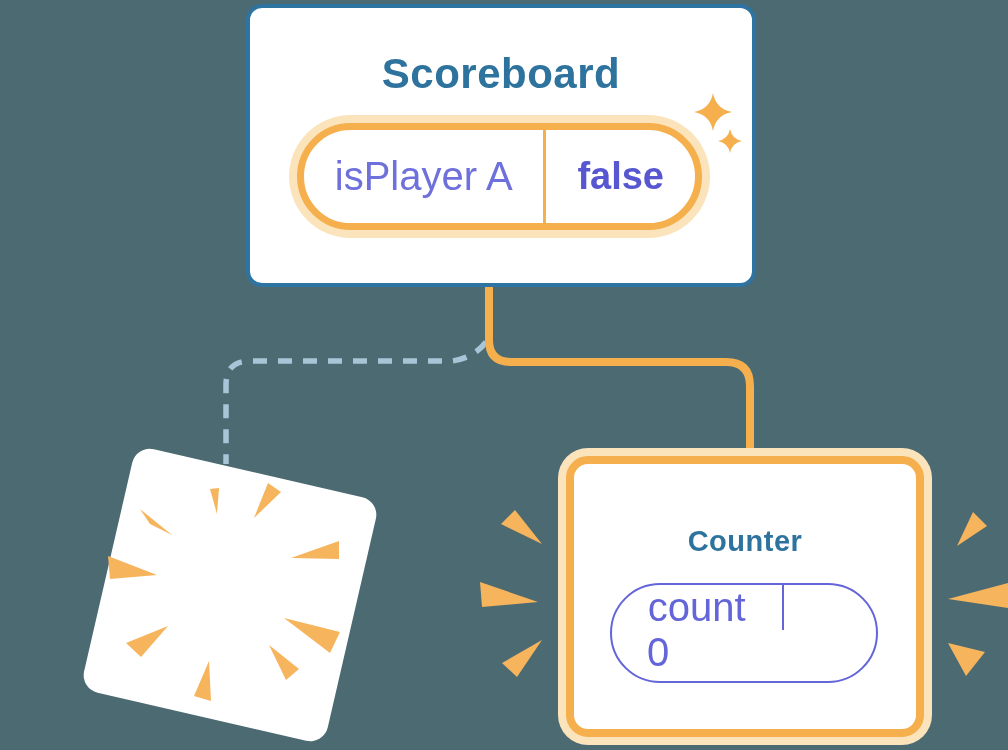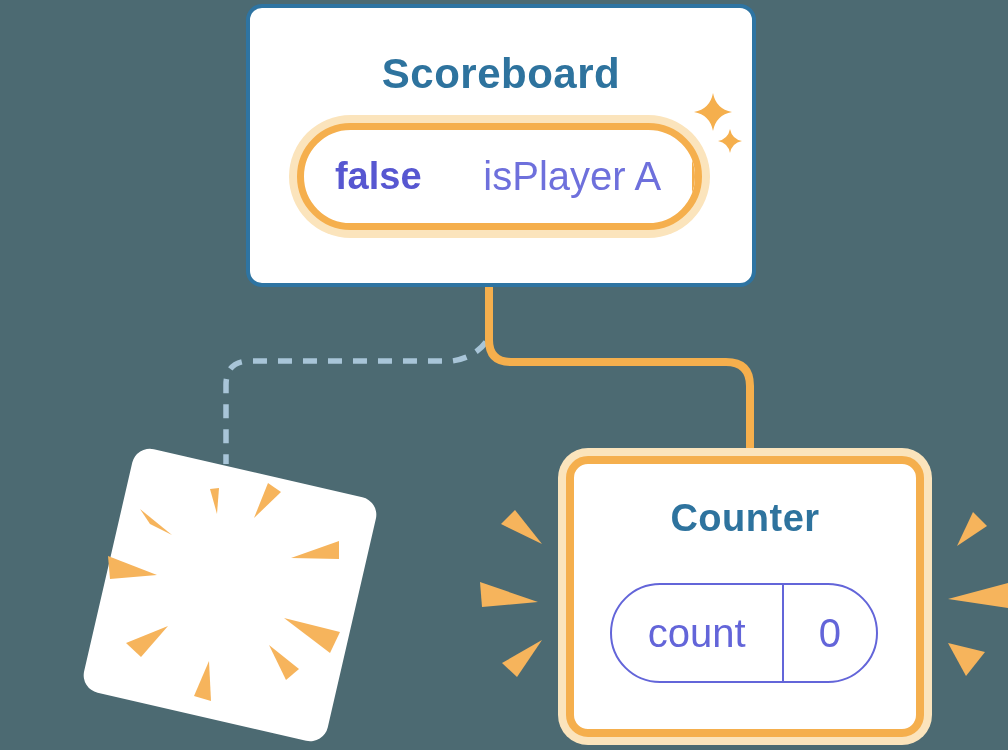--- a/index.html
+++ b/index.html
@@ -29,37 +29,38 @@
   .counter-card{
     left:566px;top:456px;width:358px;height:281px;
     border:8px solid var(--state-orange);border-radius:22px;
     box-shadow:0 0 0 8px var(--state-glow);
   }
   .card-title{
     position:absolute;left:0;right:0;text-align:center;
     color:var(--title-blue);font-weight:600;letter-spacing:.5px;
   }
   .scoreboard-card .card-title{top:42px;font-size:42px;}
-  .counter-card .card-title{top:33px;font-size:38px;}
+  .counter-card .card-title{top:61px;font-size:29px;}
 
   .state-pill{position:absolute;display:flex;overflow:hidden;border-radius:999px;background:#fff;}
   .pill-section{display:flex;align-items:center;justify-content:center;}
 
   .orange-pill{
     left:47px;top:115px;width:405px;height:107px;
     border:7px solid var(--state-orange);
     box-shadow:0 0 0 8px var(--state-glow);
   }
   .orange-pill .pill-label{width:62%;border-right:3px solid var(--state-orange);
     color:var(--purple-label);font-size:40px;}
   .orange-pill .pill-value{width:38%;color:var(--purple-value);font-size:38px;font-weight:700;}
 
   .purple-pill{
     left:36px;top:119px;width:268px;height:100px;
     border:2.5px solid var(--purple-pill);
+    flex-direction:column;
   }
   .purple-pill .pill-label{width:65%;border-right:2.5px solid var(--purple-pill);
     color:var(--purple-pill);font-size:40px;}
   .purple-pill .pill-value{width:35%;color:var(--purple-pill);font-size:40px;}
 
   .sparkles{position:absolute;left:0;top:0;width:502px;height:275px;pointer-events:none;}
 </style>
 </head>
 <body>
 
@@ -96,22 +97,22 @@
     <g style="fill:var(--ray-orange)">
       <polygon points="973,512 987,526 957,546"></polygon>
       <polygon points="1008,583 1008,608 948,599"></polygon>
       <polygon points="948,643 985,652 966,676"></polygon>
     </g>
   </svg>
 
   <div class="card scoreboard-card">
     <div class="card-title">Scoreboard</div>
     <div class="state-pill orange-pill">
+      <div class="pill-section pill-label">isPlayer A</div>
       <div class="pill-section pill-value">false</div>
-      <div class="pill-section pill-label">isPlayer A</div>
     </div>
     <svg class="sparkles" viewBox="0 0 502 275">
       <g style="fill:var(--state-orange)">
         <path d="M 463 85 Q 466 101 482 104 Q 466 107 463 123 Q 460 107 444 104 Q 460 101 463 85 Z"></path>
         <path d="M 480 121 Q 482 131 492 133 Q 482 135 480 145 Q 478 135 468 133 Q 478 131 480 121 Z"></path>
       </g>
     </svg>
   </div>
 
   <div class="card counter-card">

